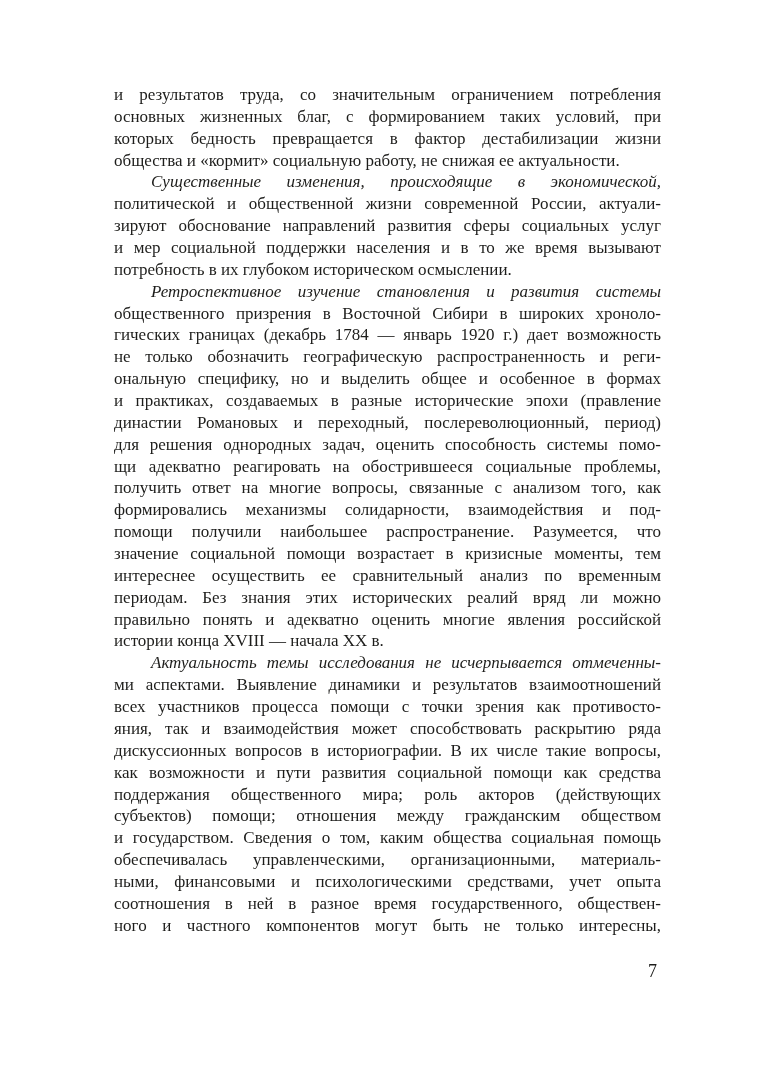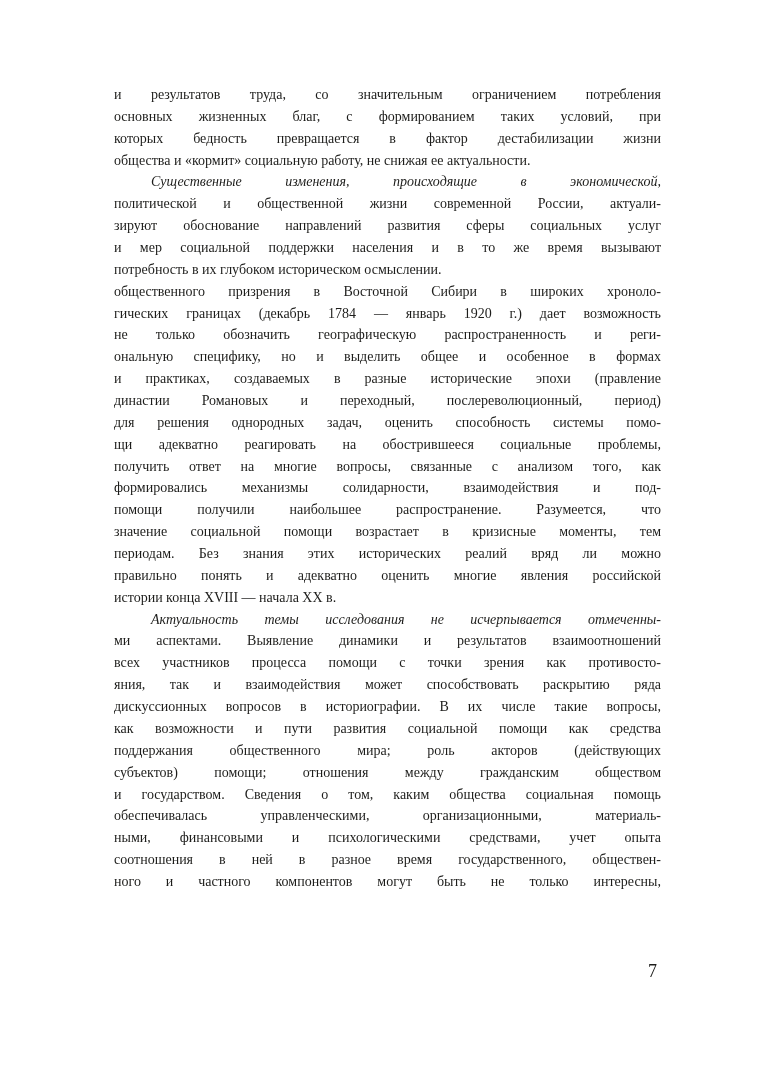--- a/index.html
+++ b/index.html
@@ -14,21 +14,21 @@
     background: #ffffff;
     font-family: "Liberation Serif", "DejaVu Serif", serif;
     color: #1d1d1b;
     overflow: hidden;
   }
   .text-block {
     position: absolute;
     left: 114px;
     top: 84px;
     width: 547px;
-    font-size: 14px;
+    font-size: 17px;
     line-height: 21.87px;
   }
   .para { margin: 0; padding: 0; }
   .line {
     height: 21.87px;
     overflow: hidden;
     text-align: justify;
     text-align-last: justify;
     white-space: normal;
   }
@@ -61,32 +61,34 @@
         <div class="line last">общества и «кормит» социальную работу, не снижая ее актуальности.</div>
       </div>
       <div class="para">
         <div class="line indent">Существенные изменения, происходящие в экономической,</div>
         <div class="line">политической и общественной жизни современной России, актуали-</div>
         <div class="line">зируют обоснование направлений развития сферы социальных услуг</div>
         <div class="line">и мер социальной поддержки населения и в то же время вызывают</div>
         <div class="line last">потребность в их глубоком историческом осмыслении.</div>
       </div>
       <div class="para">
+        <div class="line indent">Ретроспективное изучение становления и развития системы</div>
         <div class="line">общественного призрения в Восточной Сибири в широких хроноло-</div>
         <div class="line">гических границах (декабрь 1784 — январь 1920 г.) дает возможность</div>
         <div class="line">не только обозначить географическую распространенность и реги-</div>
         <div class="line">ональную специфику, но и выделить общее и особенное в формах</div>
         <div class="line">и практиках, создаваемых в разные исторические эпохи (правление</div>
         <div class="line">династии Романовых и переходный, послереволюционный, период)</div>
         <div class="line">для решения однородных задач, оценить способность системы помо-</div>
         <div class="line">щи адекватно реагировать на обострившееся социальные проблемы,</div>
         <div class="line">получить ответ на многие вопросы, связанные с анализом того, как</div>
         <div class="line">формировались механизмы солидарности, взаимодействия и под-</div>
         <div class="line">помощи получили наибольшее распространение. Разумеется, что</div>
         <div class="line">значение социальной помощи возрастает в кризисные моменты, тем</div>
+        <div class="line">интереснее осуществить ее сравнительный анализ по временным</div>
         <div class="line">периодам. Без знания этих исторических реалий вряд ли можно</div>
         <div class="line">правильно понять и адекватно оценить многие явления российской</div>
         <div class="line last">истории конца XVIII — начала XX в.</div>
       </div>
       <div class="para">
         <div class="line indent">Актуальность темы исследования не исчерпывается отмеченны-</div>
         <div class="line">ми аспектами. Выявление динамики и результатов взаимоотношений</div>
         <div class="line">всех участников процесса помощи с точки зрения как противосто-</div>
         <div class="line">яния, так и взаимодействия может способствовать раскрытию ряда</div>
         <div class="line">дискуссионных вопросов в историографии. В их числе такие вопросы,</div>

